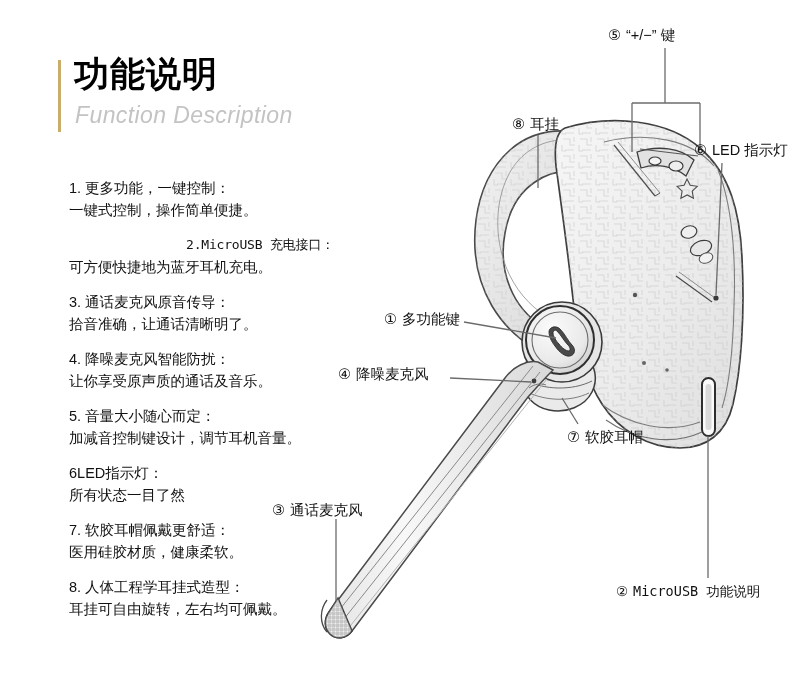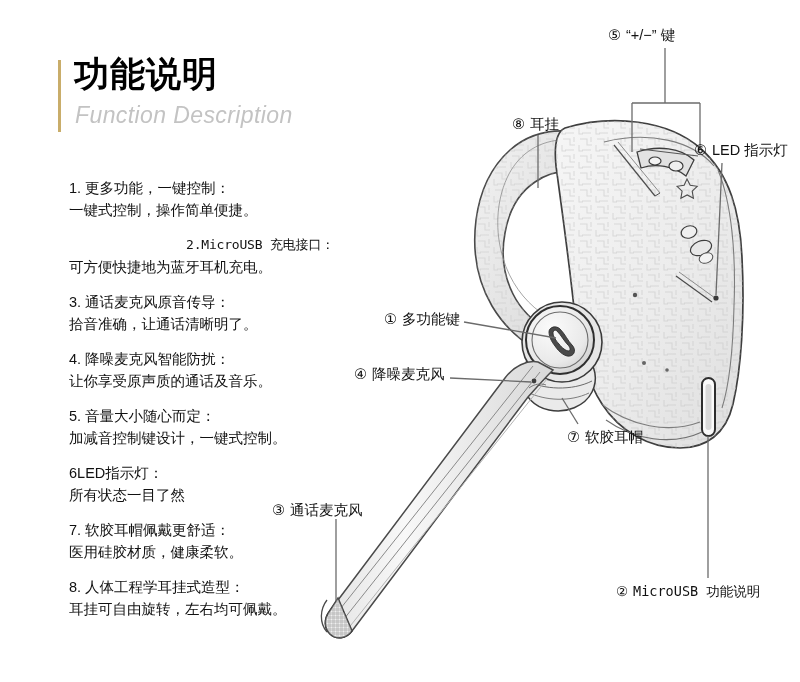--- a/index.html
+++ b/index.html
@@ -101,21 +101,21 @@
     font-size: 13.5px;
   }
   .callout .num {
     margin-right: 5px;
   }
 
   #callout-5 { left: 608px; top: 28px; }
   #callout-8 { left: 512px; top: 117px; }
   #callout-6 { left: 694px; top: 143px; }
   #callout-1 { left: 384px; top: 312px; }
-  #callout-4 { left: 338px; top: 367px; margin-left: 16px; }
+  #callout-4 { left: 338px; top: 367px; }
   #callout-7 { left: 567px; top: 430px; }
   #callout-3 { left: 272px; top: 503px; }
   #callout-2 { left: 616px; top: 585px; }
 </style>
 </head>
 <body>
 
 <div id="header">
   <div id="header-accent"></div>
   <div id="title-cn">功能说明</div>
@@ -139,21 +139,21 @@
     <div class="feature-line">拾音准确，让通话清晰明了。</div>
   </div>
 
   <div class="feature">
     <div class="feature-line">4. 降噪麦克风智能防扰：</div>
     <div class="feature-line">让你享受原声质的通话及音乐。</div>
   </div>
 
   <div class="feature">
     <div class="feature-line">5. 音量大小随心而定：</div>
-    <div class="feature-line">加减音控制键设计，一键式控制。</div>
+    <div class="feature-line">加减音控制键设计，调节耳机音量。</div>
   </div>
 
   <div class="feature">
     <div class="feature-line">6LED指示灯：</div>
     <div class="feature-line">所有状态一目了然</div>
   </div>
 
   <div class="feature">
     <div class="feature-line">7. 软胶耳帽佩戴更舒适：</div>
     <div class="feature-line">医用硅胶材质，健康柔软。</div>

